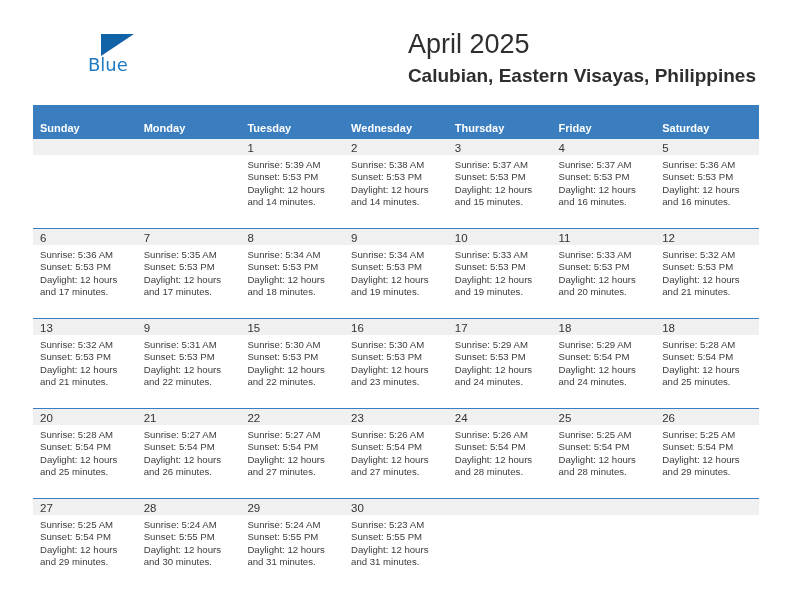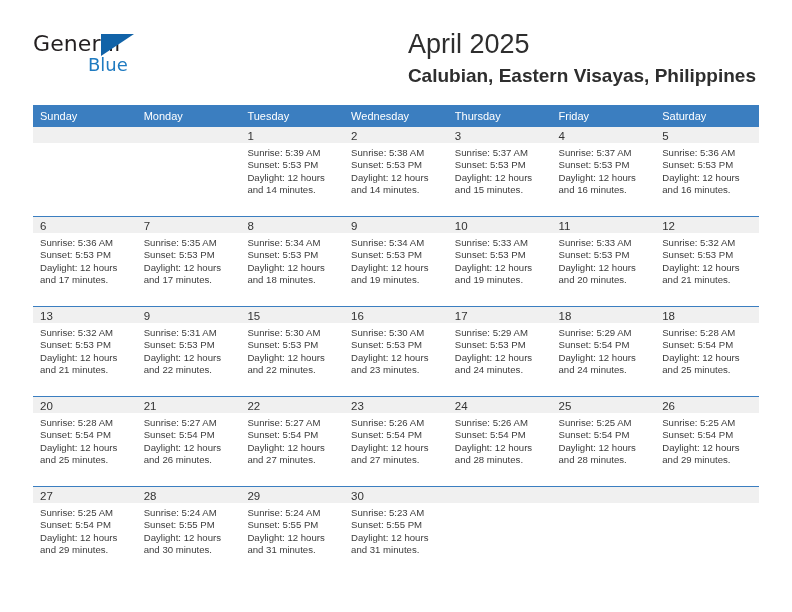--- a/index.html
+++ b/index.html
@@ -98,23 +98,23 @@
     top: 105px;
     width: 726px;
     border-collapse: collapse;
     table-layout: fixed;
   }
 
   .calendar th {
     background: #3b7ec0;
     color: #ffffff;
     font-size: 11px;
-    font-weight: 400;
+    font-weight: 700;
     text-align: left;
-    padding: 5px 0 5px 7px;
+    padding: 17px 0 5px 7px;
     height: 9px;
     line-height: 12px;
     border: none;
   }
 
   .calendar td {
     width: 103.71px;
     height: 89px;
     vertical-align: top;
     padding: 0;
@@ -152,21 +152,20 @@
   td.blank .cell-body { visibility: hidden; }
 </style>
 </head>
 <body>
 
 <div class="page">
 
   <div class="header">
 
     <div class="logo">
-      <span class="logo-general">General</span>
       <span class="logo-mark"></span>
       <span class="logo-blue">Blue</span>
     </div>
 
     <div class="title-block">
       <div class="month-title">April 2025</div>
       <div class="location-sub">Calubian, Eastern Visayas, Philippines</div>
     </div>
 
   </div>

